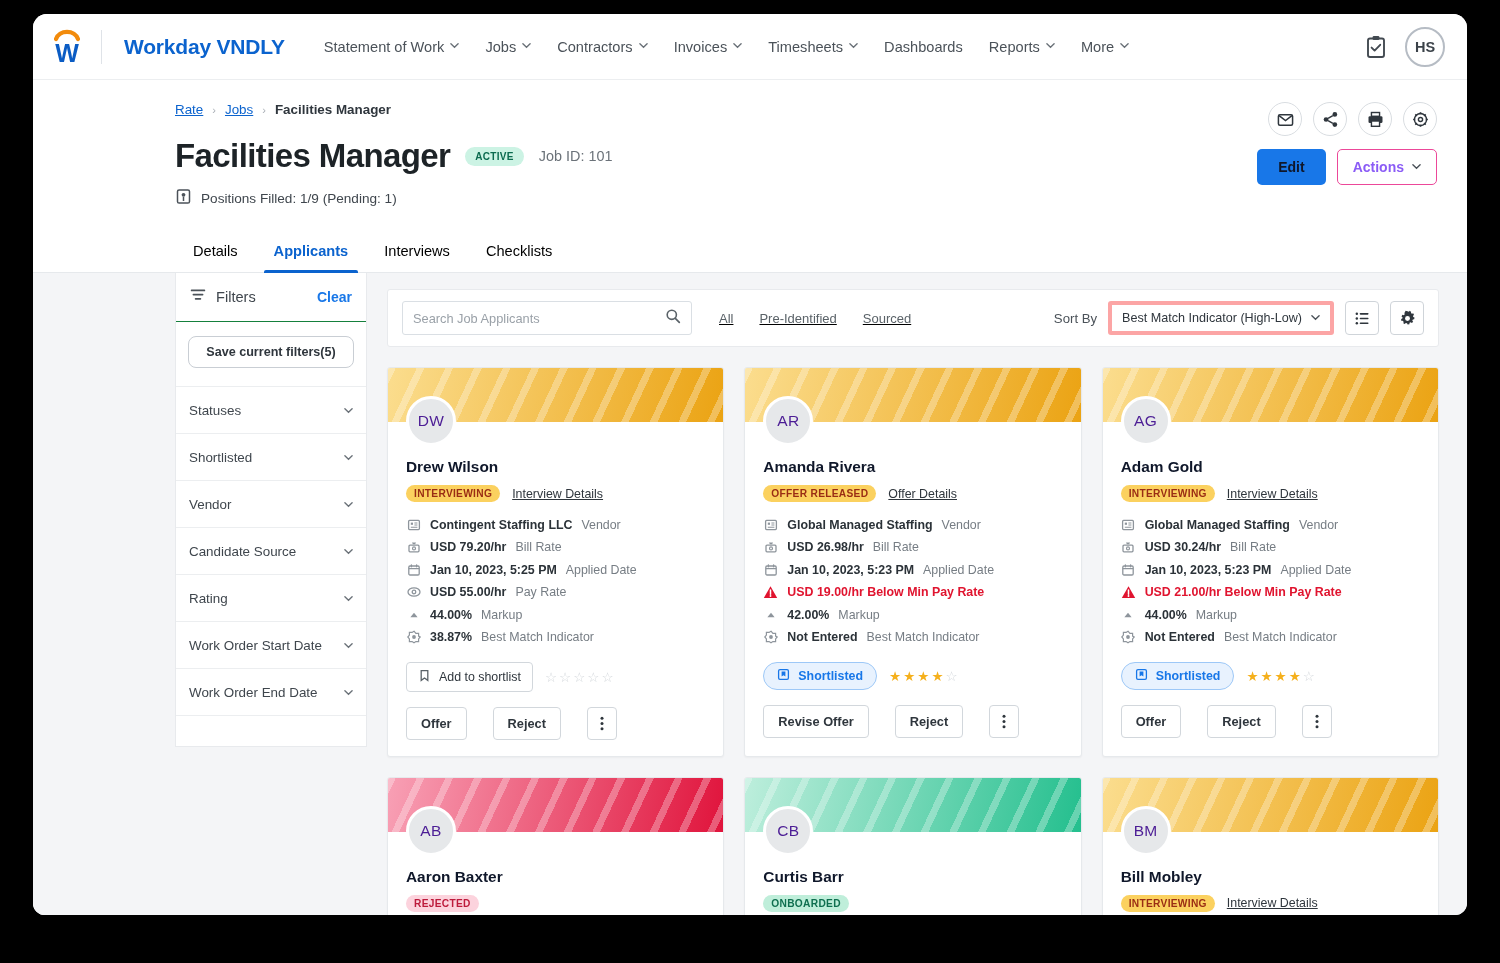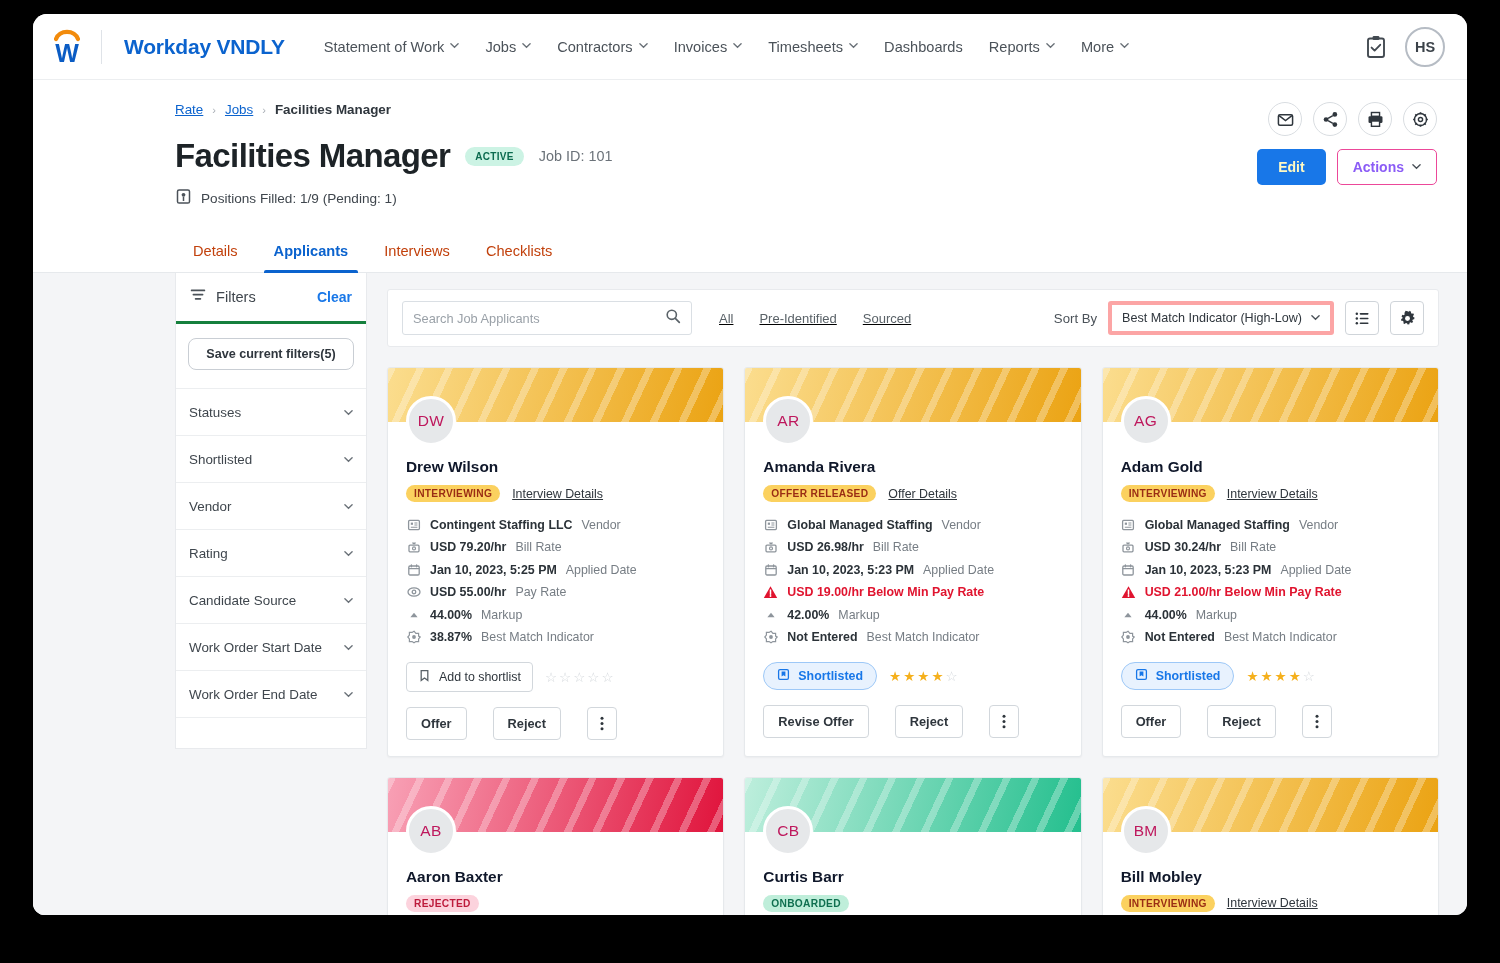--- a/index.html
+++ b/index.html
@@ -86,57 +86,57 @@
 
   .hdr-actions { position:absolute; right: 30px; top: 22px; }
   .icon-circles { display:flex; gap: 11px; justify-content:flex-end; }
   .iconcircle {
     width: 34px; height: 34px; border-radius: 50%;
     border: 1px solid #d9dde1; background:#fff;
     display:flex; align-items:center; justify-content:center; cursor:pointer;
   }
   .btnrow { display:flex; gap: 11px; justify-content:flex-end; margin-top: 13px; }
   .btn-primary {
-    background:#1877e8; color:#fef9c3; font-size: 14px; font-weight:bold;
+    background:#1877e8; color:#0f172a; font-size: 14px; font-weight:bold;
     border:none; border-radius: 5px; padding: 9px 21px; cursor:pointer;
   }
   .btn-outline {
     background:#fff; color:#8b5cf6; font-size: 14px; font-weight:bold;
     border:1px solid #ec4899; border-radius:5px; padding: 9px 15px;
     cursor:pointer; display:flex; align-items:center; gap:8px;
   }
 
   
   .tabs {
     display:flex; gap: 0; padding: 0 0 0 142px;
     background:#fff; border-bottom:1px solid #e6e9ec; margin-top: 24px;
   }
   .tab {
-    font-size: 14.6px; color:#c2410c; padding: 10px 18px 13px 18px;
+    font-size: 14.6px; color:#000000; padding: 10px 18px 13px 18px;
     cursor:pointer; position:relative; white-space:nowrap;
   }
   .tab.active { color:#0b63ce; font-weight:bold; }
   .tab.active::after {
     content:''; position:absolute; left: 8px; right: 8px; bottom: -1px;
     height: 3px; background:#0b63ce; border-radius: 2px 2px 0 0;
   }
 
   
   .body-area {
     display:flex; background:#f4f5f7; height: 645px; overflow:hidden;
   }
   
   .sidegutter { width: 142px; background:#f4f5f7; }
   .filters {
     width: 192px; background:#fff; border:1px solid #e8eaed; border-top:none;
     flex: 0 0 192px; align-self:flex-start;
   }
   .filters-head {
     display:flex; align-items:center; padding: 14px 14px;
-    border-bottom:3px solid #15803d;
+    border-bottom:1px solid #15803d;
   }
   .filters-title { font-size:14.6px; color:#3f464d; margin-left:10px; }
   .filters-clear {
     margin-left:auto; color:#1877e8; font-size:14px; font-weight:bold; cursor:pointer;
   }
   .savefilters-wrap { padding: 14px 12px 18px 12px; border-bottom:1px solid #eceef0;}
   .savefilters {
     width: 100%; background:#fff; border:1px solid #c9ced4; border-radius:8px;
     padding: 8px 4px; font-size: 12.6px; font-weight:bold; color:#2f363d; cursor:pointer;
   }
@@ -195,21 +195,21 @@
   .card-banner .stripes {
     position:absolute; inset:0;
     background-image: repeating-linear-gradient(115deg,
       rgba(255,255,255,.30) 0 7px, rgba(255,255,255,0) 7px 26px);
   }
   .card-av {
     position:absolute; left: 18px; top: 28px;
     width: 50px; height: 50px; border-radius:50%;
     background:#e6e8ea; border: 3px solid #fff;
     display:flex; align-items:center; justify-content:center;
-    font-size: 15.5px; color:#be185d; letter-spacing: .4px;
+    font-size: 15.5px; color:#4c1d95; letter-spacing: .4px;
   }
   .card-body { padding: 36px 18px 16px 18px; }
   .cand-name { font-size: 15.4px; font-weight:bold; color:#0f172a; }
   .statusrow { display:flex; align-items:center; gap: 12px; margin-top: 9px; }
   .statusbadge {
     font-size: 10.2px; font-weight:bold; padding: 3px 8px; border-radius: 10px;
     letter-spacing:.3px; white-space:nowrap;
   }
   .st-interviewing { background:#fbd15f; color:#9a2d14; }
   .st-offer        { background:#fbd15f; color:#9a2d14; }
@@ -450,27 +450,27 @@
                   <path d="M1 3l4 4 4-4" fill="none" stroke="#6b7279" stroke-width="1.5" stroke-linecap="round"></path>
                 </svg></span>
             </div>
             <div class="facet">
               <span class="facet-label">Vendor</span>
               <span class="facet-chev"><svg width="9" height="9" viewBox="0 0 10 10">
                   <path d="M1 3l4 4 4-4" fill="none" stroke="#6b7279" stroke-width="1.5" stroke-linecap="round"></path>
                 </svg></span>
             </div>
             <div class="facet">
-              <span class="facet-label">Rating</span>
+              <span class="facet-label">Candidate Source</span>
               <span class="facet-chev"><svg width="9" height="9" viewBox="0 0 10 10">
                   <path d="M1 3l4 4 4-4" fill="none" stroke="#6b7279" stroke-width="1.5" stroke-linecap="round"></path>
                 </svg></span>
             </div>
             <div class="facet">
-              <span class="facet-label">Candidate Source</span>
+              <span class="facet-label">Rating</span>
               <span class="facet-chev"><svg width="9" height="9" viewBox="0 0 10 10">
                   <path d="M1 3l4 4 4-4" fill="none" stroke="#6b7279" stroke-width="1.5" stroke-linecap="round"></path>
                 </svg></span>
             </div>
             <div class="facet">
               <span class="facet-label">Work Order Start Date</span>
               <span class="facet-chev"><svg width="9" height="9" viewBox="0 0 10 10">
                   <path d="M1 3l4 4 4-4" fill="none" stroke="#6b7279" stroke-width="1.5" stroke-linecap="round"></path>
                 </svg></span>
             </div>

